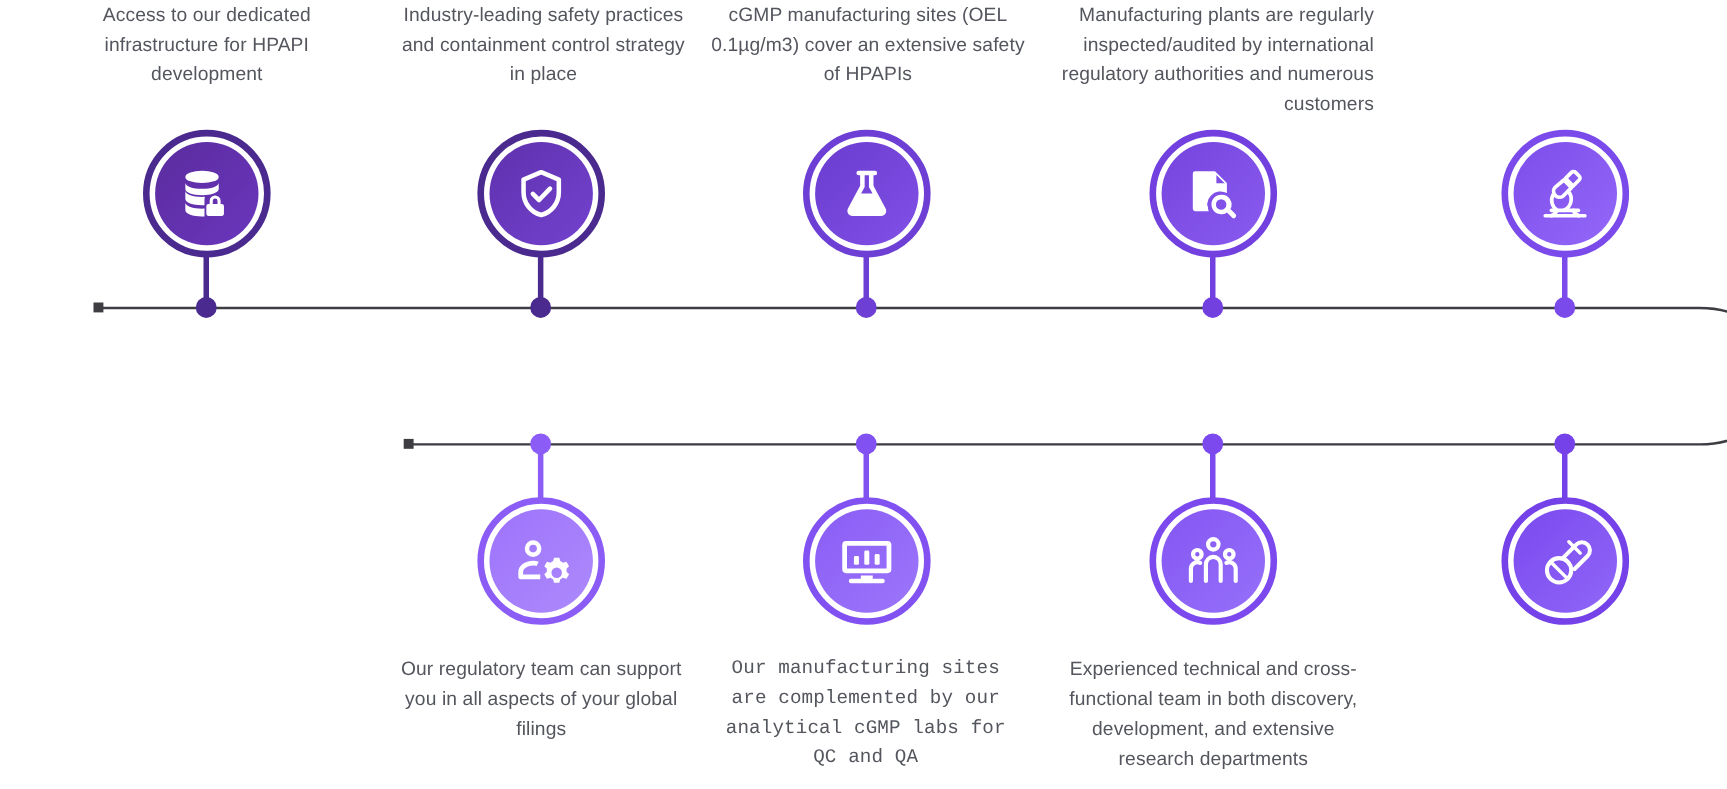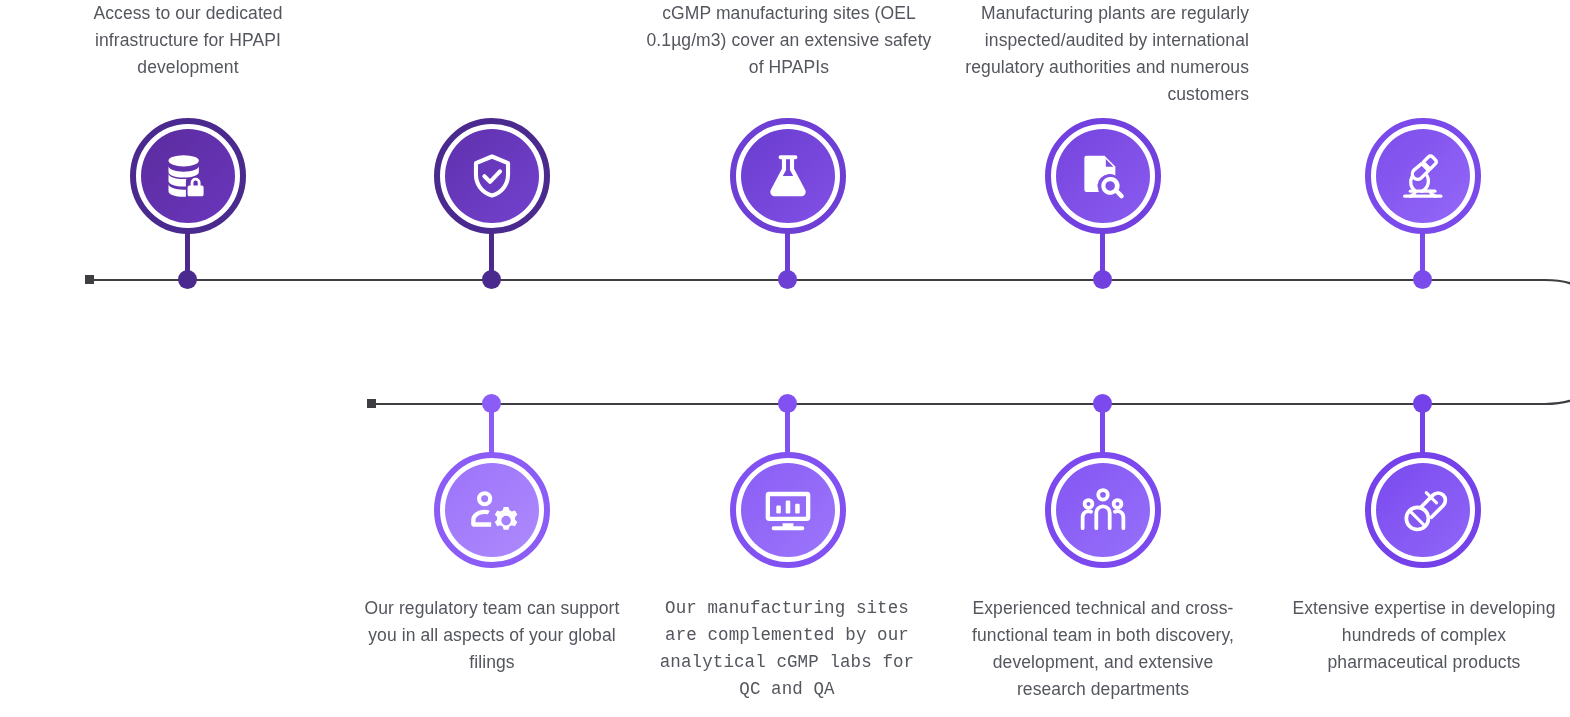--- a/index.html
+++ b/index.html
@@ -118,20 +118,21 @@
         <ellipse cx="10" cy="5" rx="7" ry="2.6"></ellipse>
         <path d="M3 7.4c0 1.44 3.13 2.6 7 2.6s7-1.16 7-2.6v2.7c0 1.44-3.13 2.6-7 2.6s-7-1.16-7-2.6z"></path>
         <path d="M3 12.3c0 1.44 3.13 2.6 7 2.6 .5 0 1-.02 1.47-.06a4.4 4.4 0 0 1 1.2-2.1c-.8.1-1.7.16-2.67.16-3.87 0-7-1.16-7-2.6z" opacity="0"></path>
         <path d="M3 11.6v2.7c0 1.44 3.13 2.6 7 2.6.35 0 .7-.01 1.03-.03v-2.2a4.6 4.6 0 0 1 .2-1.3c-.4.03-.8.04-1.23.04-3.87 0-7-1.16-7-2.6z"></path>
         <path d="M3 16.3V19c0 1.44 3.13 2.6 7 2.6.35 0 .7-.01 1.03-.03V18.9c0-.2.01-.4.04-.6-.36.03-.7.04-1.07.04-3.87 0-7-1.16-7-2.6z"></path>
         <path d="M13.2 15.1v1.3h-.5a.9.9 0 0 0-.9.9v3.2c0 .5.4.9.9.9h5.6c.5 0 .9-.4.9-.9v-3.2a.9.9 0 0 0-.9-.9h-.5v-1.3a2.3 2.3 0 0 0-4.6 0zm1.3 0a1 1 0 0 1 2 0v1.3h-2z"></path>
       </svg>
     </div>
   </div>
 
+  <div class="caption" style="left:318px; top:0px; width:262px;">Industry-leading safety practices and containment control strategy in place</div>
   <div class="stem" style="left:444px; top:215px; height:65px; background:#4a2a8e;"></div>
   <div class="node-dot" style="left:437px; top:270px; background:#4a2a8e;"></div>
   <div class="badge" style="left:389px; top:118px;">
     <div class="badge-ring" style="border:6px solid #4a2a8e; background:#ffffff;"></div>
     <div class="badge-inner" style="background:linear-gradient(135deg,#5f31ad 0%,#7342cf 100%);">
       <svg viewBox="0 0 24 24" fill="none" stroke="#ffffff" stroke-width="1.9" stroke-linecap="round" stroke-linejoin="round">
         <path d="M12 3 4.6 6.1v5.3c0 4.6 3.1 8.5 7.4 9.6 4.3-1.1 7.4-5 7.4-9.6V6.1z"></path>
         <path d="m8.5 12.1 2.6 2.6 4.6-4.8"></path>
       </svg>
     </div>
@@ -235,15 +236,14 @@
     <div class="badge-ring" style="border:6px solid #7442e8; background:#ffffff;"></div>
     <div class="badge-inner" style="background:linear-gradient(135deg,#7b4aee 0%,#8f66f8 100%);">
       <svg viewBox="0 0 24 24" fill="none" stroke="#ffffff" stroke-width="1.7" stroke-linecap="round" stroke-linejoin="round">
         <path d="M11.15 10.6 16.6 5.15a3.35 3.35 0 1 1 4.75 4.75l-5.45 5.45"></path>
         <path d="m13.5 3.95 4.75 4.75" stroke-width="1.45"></path>
         <circle cx="9.4" cy="15.9" r="5.1"></circle>
         <path d="m5.8 12.3 7.2 7.2" stroke-width="1.45"></path>
       </svg>
     </div>
   </div>
-  <div class="caption" style="left:1235px; top:595px; width:288px;">Extensive expertise in developing hundreds of complex pharmaceutical products</div>
 
 </div>
 
 </body></html>

